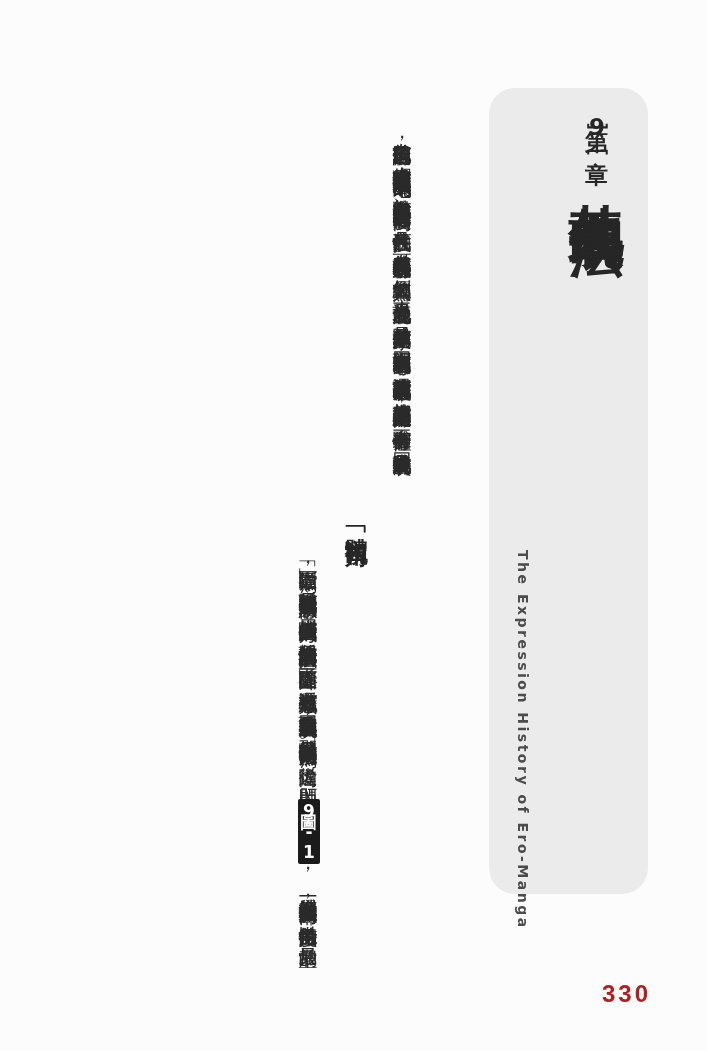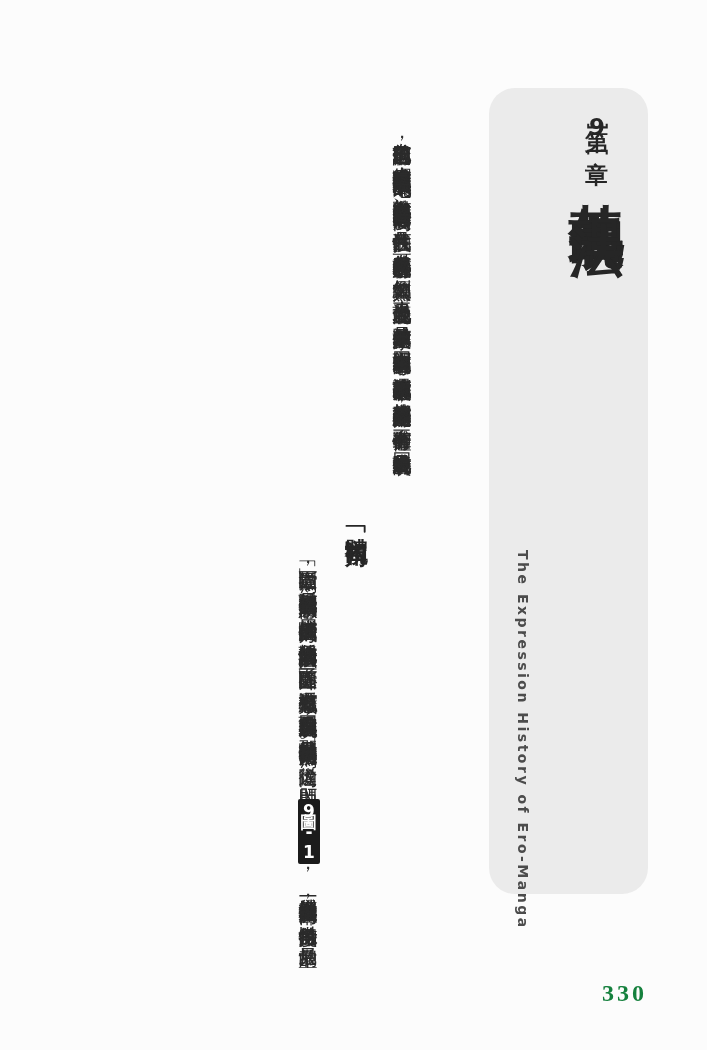--- a/index.html
+++ b/index.html
@@ -70,23 +70,23 @@
     background:#1b1b1b;color:#ffffff;
     text-orientation:upright;
     font-family:"DejaVu Sans","Liberation Sans",sans-serif;
     font-weight:bold;font-size:17px;
     padding:2px 1px;border-radius:2px;
   }
 
   
   .page-number{
     position:absolute;left:602px;top:980px;
-    font-family:Liberation Serif, serif;
+    font-family:Liberation Sans, sans-serif;
     font-size:24px;font-weight:bold;
-    letter-spacing:3px;color:#15803d;
+    letter-spacing:3px;color:#b91c1c;
   }
 </style>
 </head>
 <body>
 
 <div class="page">
 
   <div class="banner">
     <div class="chap-block">
       <span class="chap-no"><span>［第</span><span class="digit">9</span><span>章］</span></span><span class="chap-title">其他的表現法</span>

